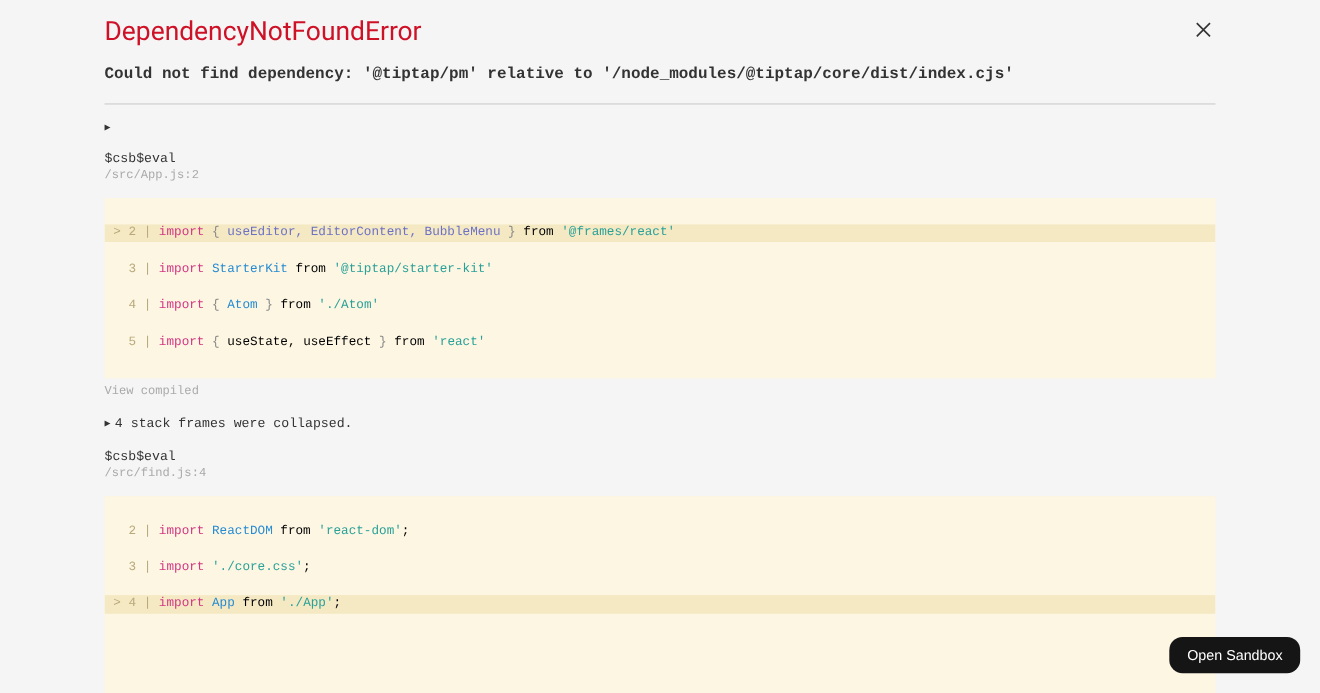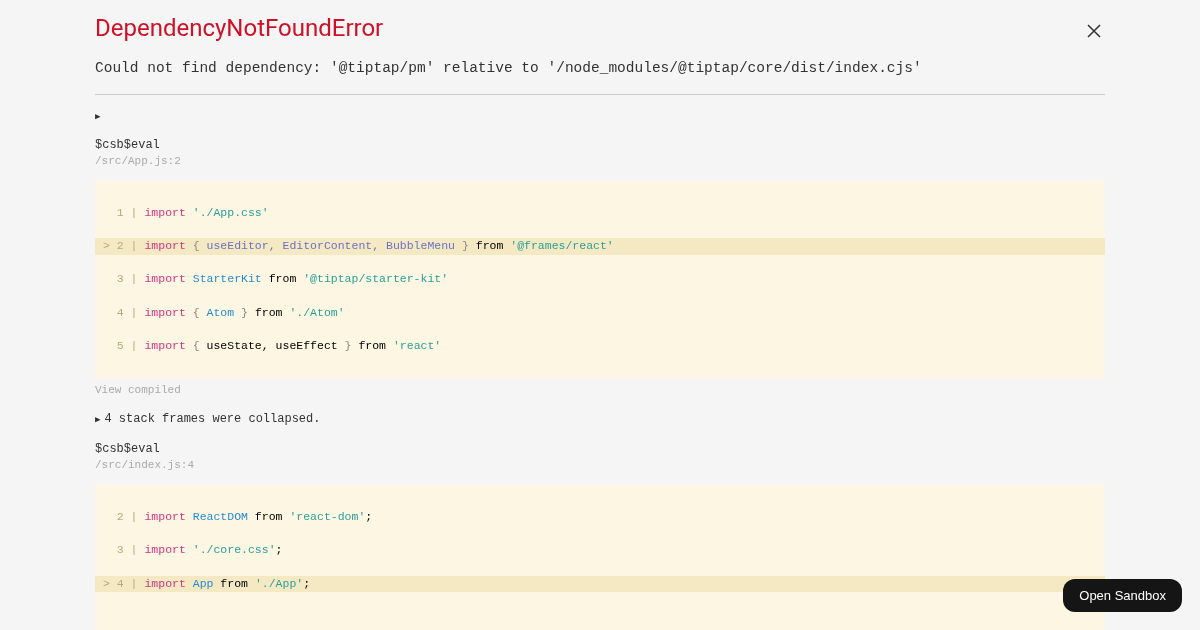--- a/index.html
+++ b/index.html
@@ -10,21 +10,21 @@
       height: 630px;
       overflow: hidden;
       position: relative;
     }
     .container {
       padding: 14px 95px 14px 95px;
     }
     .header-row {
       display: flex;
       justify-content: space-between;
-      align-items: flex-end;
+      align-items: center;
     }
     .error-title {
       color: #ce1126;
       font-size: 24px;
       font-weight: 400;
       font-family: -apple-system, BlinkMacSystemFont, "Segoe UI", Roboto, sans-serif;
     }
     .close-btn {
       color: #333;
       font-size: 22px;
@@ -33,20 +33,21 @@
       line-height: 1;
       padding: 0 4px;
     }
     .error-message {
       font-family: "SFMono-Regular", Consolas, "Liberation Mono", Menlo, monospace;
       font-size: 14.5px;
       color: #333;
       margin-top: 18px;
       margin-bottom: 18px;
       white-space: pre-wrap;
+      font-weight: bold;
     }
     hr {
       border: none;
       border-top: 1px solid #ccc;
       margin-bottom: 16px;
     }
     .collapse-row {
       font-family: "SFMono-Regular", Consolas, "Liberation Mono", Menlo, monospace;
       font-size: 12px;
       color: #333;
@@ -131,36 +132,35 @@
   <hr>
 
   <div class="collapse-row">
     <span class="collapse-arrow">▶</span>
   </div>
 
   <div class="func-name">$csb$eval</div>
   <div class="file-path">/src/App.js:2</div>
 
   <div class="code-block">
-<div class="code-line"><span class="ln">  1 | </span><span class="kw">import</span> <span class="str">'./App.css'</span></div>
 <div class="code-line highlight"><span class="ln">&gt; 2 | </span><span class="kw">import</span><span class="punc"> { </span><span class="ident">useEditor, EditorContent, BubbleMenu</span><span class="punc"> } </span><span>from </span><span class="str">'@frames/react'</span></div>
 <div class="code-line"><span class="ln">  3 | </span><span class="kw">import</span><span class="var"> StarterKit </span><span>from </span><span class="str">'@tiptap/starter-kit'</span></div>
 <div class="code-line"><span class="ln">  4 | </span><span class="kw">import</span><span class="punc"> { </span><span class="var">Atom</span><span class="punc"> } </span><span>from </span><span class="str">'./Atom'</span></div>
 <div class="code-line"><span class="ln">  5 | </span><span class="kw">import</span><span class="punc"> { </span><span>useState, useEffect</span><span class="punc"> } </span><span>from </span><span class="str">'react'</span></div>
 </div>
 
   <div class="view-compiled">View compiled</div>
 
   <div class="collapse-row">
     <span class="collapse-arrow">▶</span>
     <span>4 stack frames were collapsed.</span>
   </div>
 
   <div class="func-name">$csb$eval</div>
-  <div class="file-path">/src/index.js:4</div>
+  <div class="file-path">/src/find.js:4</div>
 
   <div class="code-block">
 <div class="code-line"><span class="ln">  2 | </span><span class="kw">import</span><span class="var"> ReactDOM </span><span>from </span><span class="str">'react-dom'</span><span>;</span></div>
 <div class="code-line"><span class="ln">  3 | </span><span class="kw">import</span><span class="str"> './core.css'</span><span>;</span></div>
 <div class="code-line highlight"><span class="ln">&gt; 4 | </span><span class="kw">import</span><span class="var"> App </span><span>from </span><span class="str">'./App'</span><span>;</span></div>
 
 
 
 </div>
 

